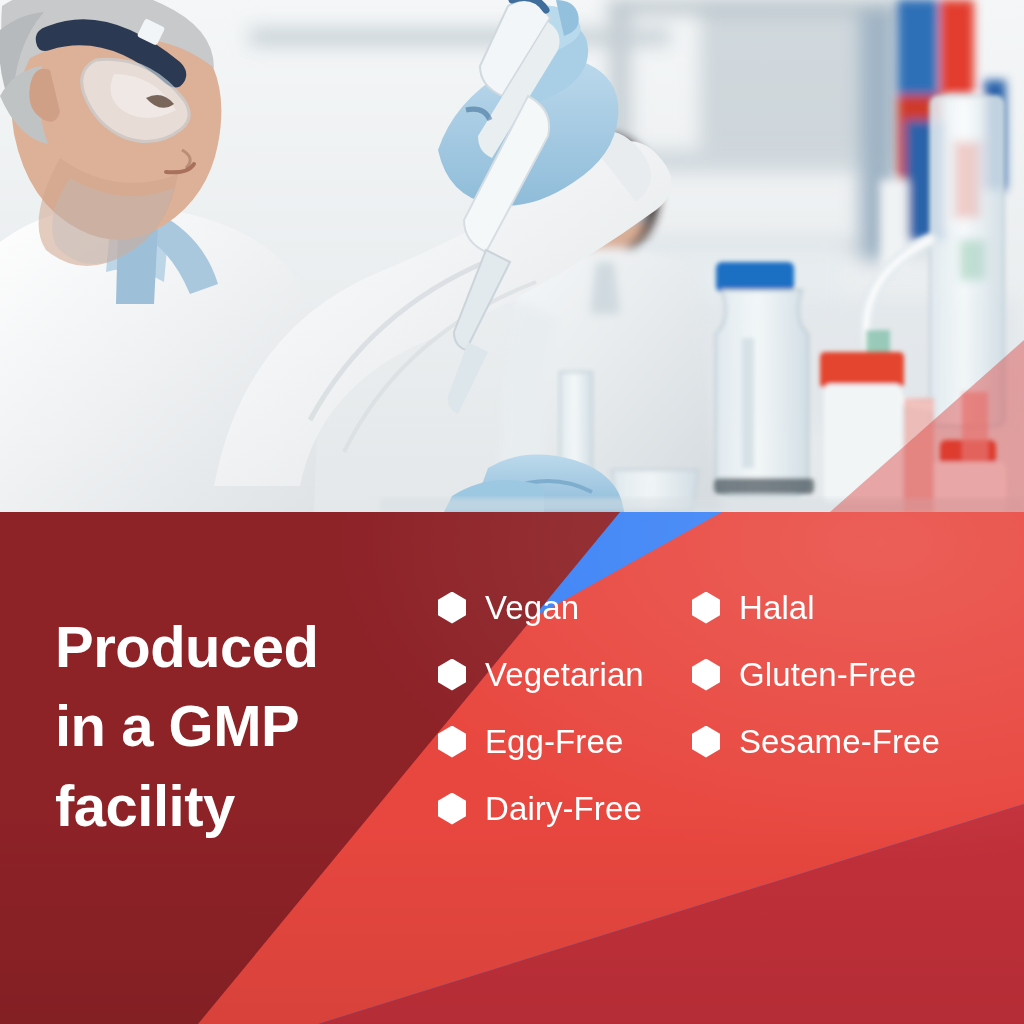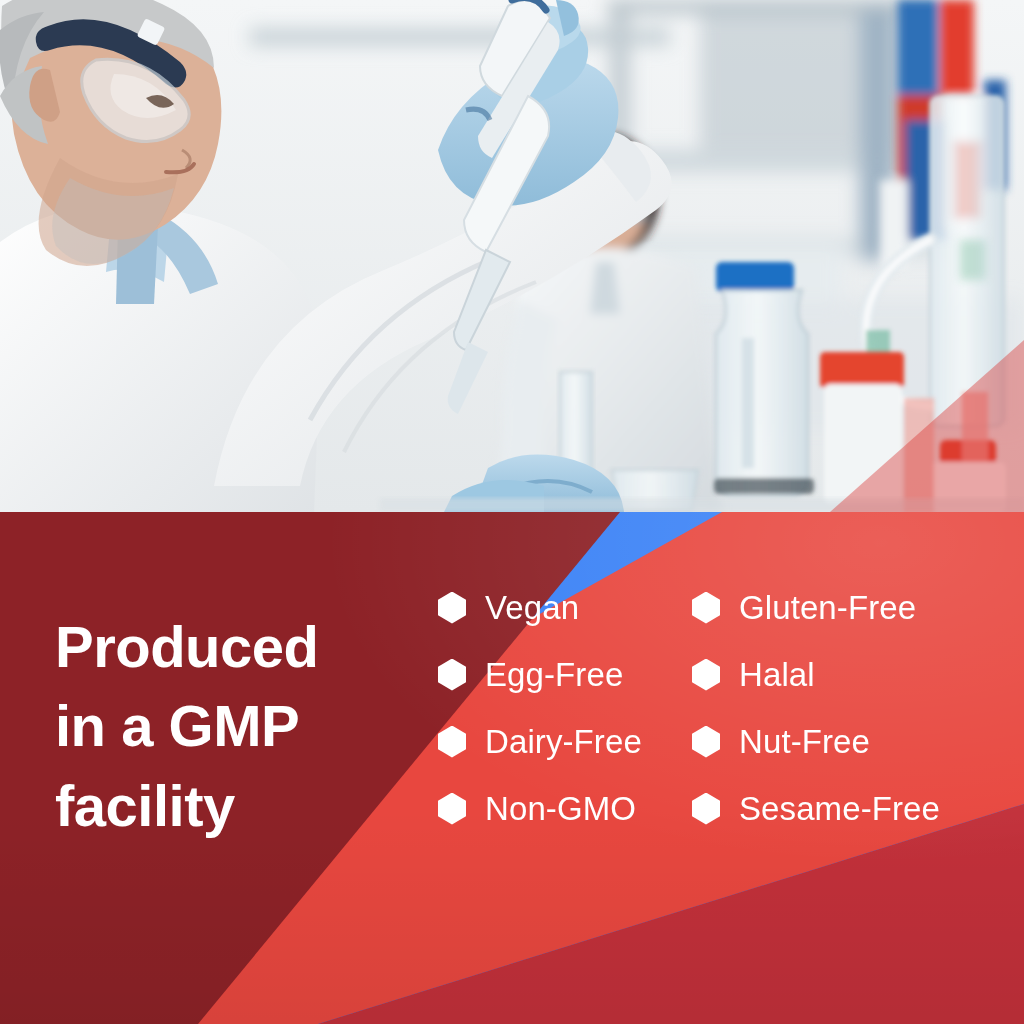--- a/index.html
+++ b/index.html
@@ -287,44 +287,40 @@
 in a GMP
 facility</div>
 
     <div class="cert-col" id="cert-col-1">
       <div class="cert-item">
         <span class="hex"></span>
         <span class="cert-label">Vegan</span>
       </div>
       <div class="cert-item">
         <span class="hex"></span>
+        <span class="cert-label">Vegetarian</span>
+      </div>
+      <div class="cert-item">
+        <span class="hex"></span>
         <span class="cert-label">Egg-Free</span>
       </div>
       <div class="cert-item">
         <span class="hex"></span>
         <span class="cert-label">Dairy-Free</span>
       </div>
-      <div class="cert-item">
-        <span class="hex"></span>
-        <span class="cert-label">Non-GMO</span>
-      </div>
     </div>
 
     <div class="cert-col" id="cert-col-2">
       <div class="cert-item">
         <span class="hex"></span>
+        <span class="cert-label">Halal</span>
+      </div>
+      <div class="cert-item">
+        <span class="hex"></span>
         <span class="cert-label">Gluten-Free</span>
-      </div>
-      <div class="cert-item">
-        <span class="hex"></span>
-        <span class="cert-label">Halal</span>
-      </div>
-      <div class="cert-item">
-        <span class="hex"></span>
-        <span class="cert-label">Nut-Free</span>
       </div>
       <div class="cert-item">
         <span class="hex"></span>
         <span class="cert-label">Sesame-Free</span>
       </div>
     </div>
   </div>
 
 </div>
 

